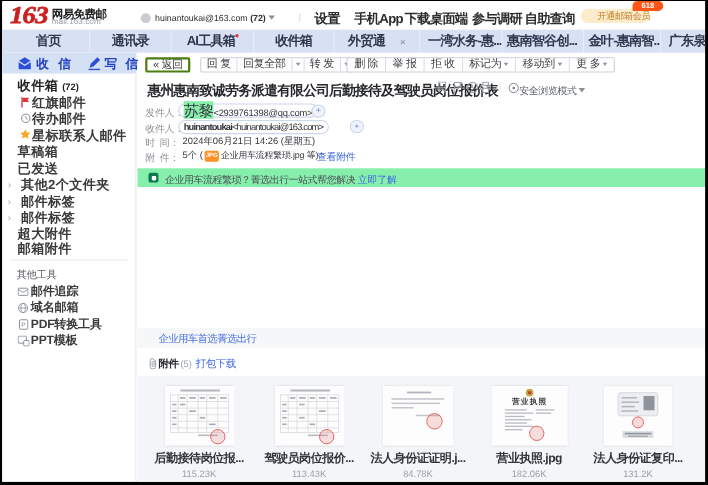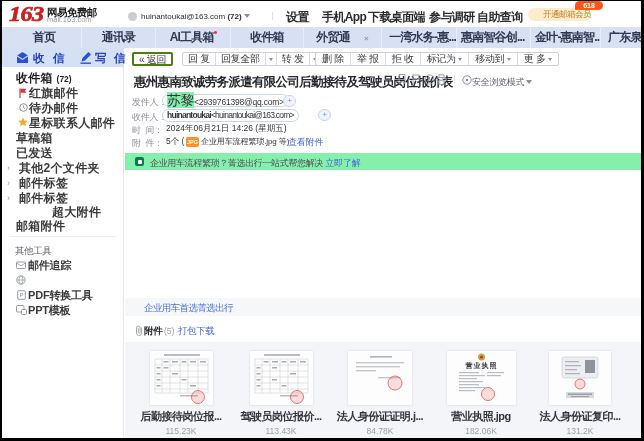--- a/index.html
+++ b/index.html
@@ -144,29 +144,30 @@
         <path d="M5.5 0.5 L7 3.8 L10.7 4.1 L7.9 6.5 L8.8 10.1 L5.5 8.2 L2.2 10.1 L3.1 6.5 L0.3 4.1 L4 3.8 Z" fill="#f5a623"></path>
       </svg>
     <div class="sitem" style="top:64px; left:14px;">草稿箱</div>
     <div class="sitem" style="top:79px; left:14px;">已发送</div>
     <div class="sitem" style="top:94px; left:17px;">其他2个文件夹</div>
       <div class="arr" style="top:96px;">›</div>
     <div class="sitem" style="top:109px; left:17px;">邮件标签</div>
       <div class="arr" style="top:111px;">›</div>
     <div class="sitem" style="top:124px; left:17px;">邮件标签</div>
       <div class="arr" style="top:126px;">›</div>
-    <div class="sitem" style="top:138px; left:14px;margin-left:36px;">超大附件</div>
+    <div class="sitem" style="top:138px; left:14px;">超大附件</div>
     <div class="sitem" style="top:152px; left:14px;">邮箱附件</div>
     <div id="sidesep"></div>
     <div class="sitem" style="top:177px; left:13px; font-size:9.5px; color:#5c5e63; letter-spacing:-0.4px; font-weight:normal;">其他工具</div>
     <div class="sitem" style="top:191px; left:26px; font-size:11px; letter-spacing:-0.2px;">邮件追踪</div>
     <svg class="sic" style="left:14px;top:193px;" width="10" height="10" viewBox="0 0 10 10">
         <rect x="0.5" y="2" width="9" height="6.5" rx="1" fill="none" stroke="#8a8f98" stroke-width="0.9"></rect>
         <path d="M0.5 3 L5 5.8 L9.5 3" stroke="#8a8f98" stroke-width="0.8" fill="none"></path>
       </svg>
+    <div class="sitem" style="top:206px; left:26px; font-size:11px; letter-spacing:-0.2px;">域名邮箱</div>
     <svg class="sic" style="left:14px;top:207.5px;" width="10" height="10" viewBox="0 0 10 10">
         <circle cx="5" cy="5" r="4.2" fill="none" stroke="#8a8f98" stroke-width="0.8"></circle>
         <ellipse cx="5" cy="5" rx="2" ry="4.2" fill="none" stroke="#8a8f98" stroke-width="0.7"></ellipse>
         <path d="M0.8 5 H9.2" stroke="#8a8f98" stroke-width="0.7"></path>
       </svg>
     <div class="sitem" style="top:221px; left:26px; font-size:11px; letter-spacing:-0.2px;">PDF转换工具</div>
     <svg class="sic" style="left:15px;top:222.5px;" width="9" height="10" viewBox="0 0 9 10">
         <rect x="0.7" y="0.7" width="7.6" height="8.6" rx="1" fill="none" stroke="#8a8f98" stroke-width="0.9"></rect>
         <text x="2.4" y="7" font-size="6" fill="#8a8f98" font-family="Liberation Sans">P</text>
       </svg>

